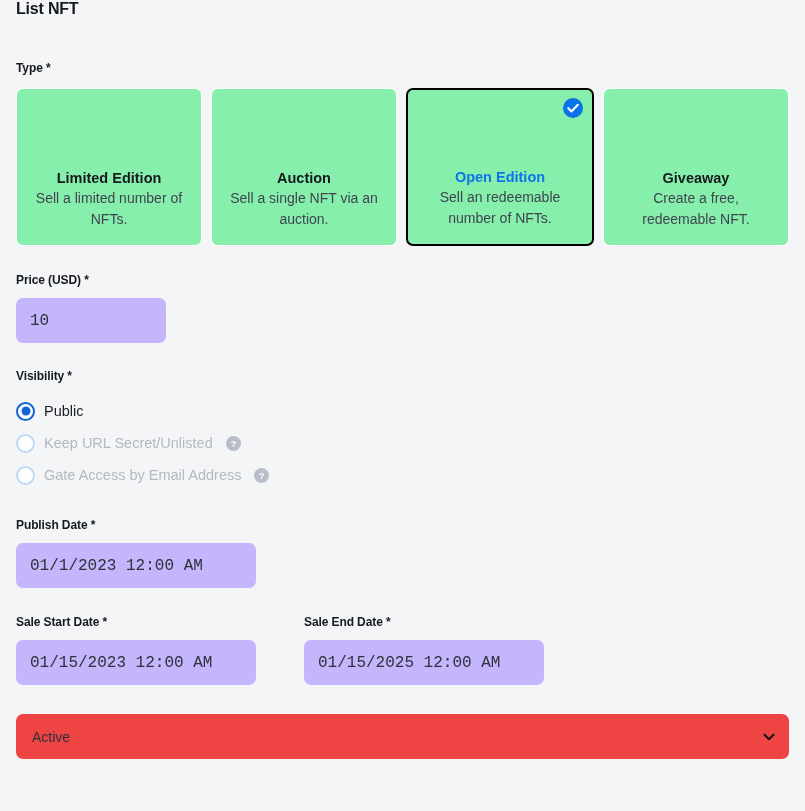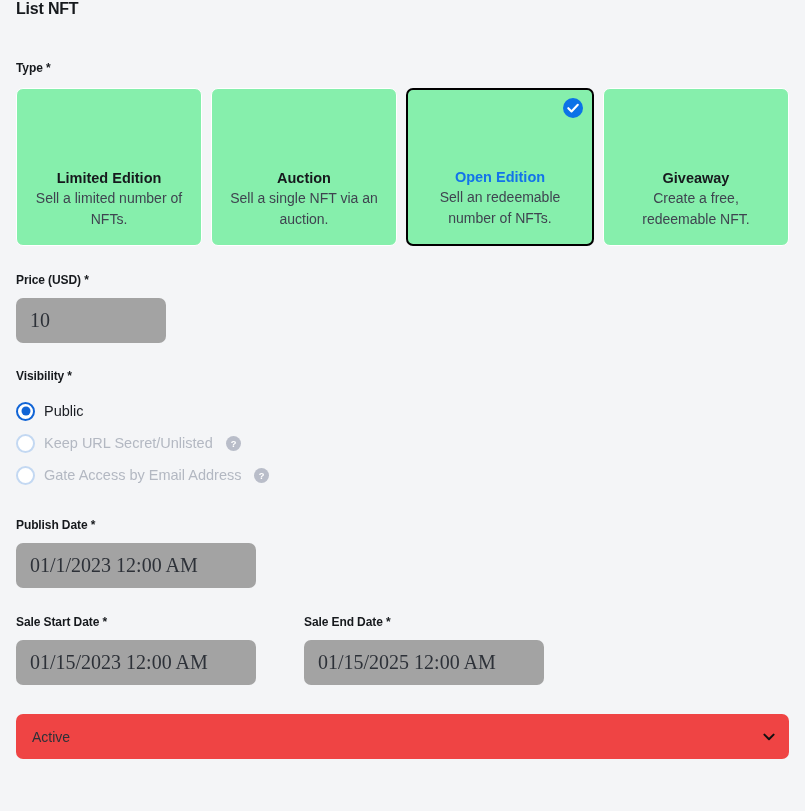--- a/index.html
+++ b/index.html
@@ -88,26 +88,26 @@
     width: 20px;
     height: 20px;
     line-height: 0;
   }
 
   
   .price-section { margin-top: 27px; }
   .text-input {
     display: block;
     margin-top: 11px;
-    background: #a3a3a3;
+    background: #c4b5fd;
     border: none;
     border-radius: 7px;
     height: 45px;
-    font-size: 20px;
-    font-family: Liberation Serif, serif;
+    font-size: 16px;
+    font-family: Liberation Mono, monospace;
     color: #2d3138;
     padding: 0 14px;
     outline: none;
   }
   .input-price { width: 150px; }
   .input-date  { width: 240px; }
 
   
   .visibility-section { margin-top: 26px; }
   .radio-list { margin-top: 12px; }

